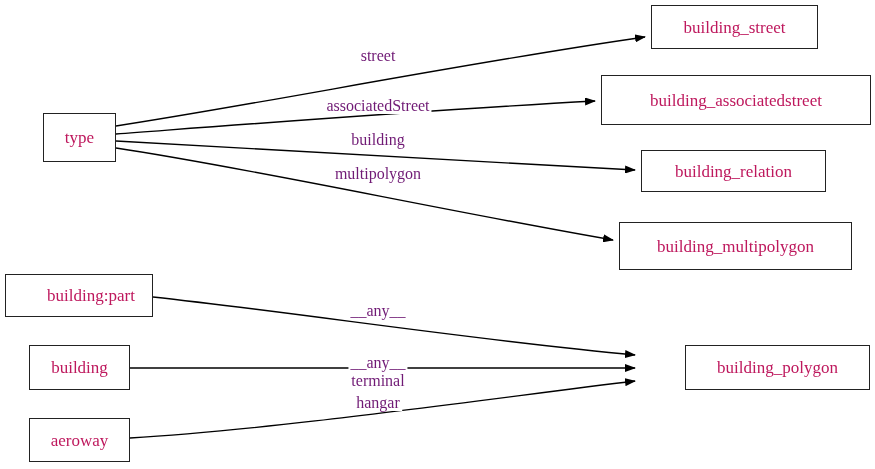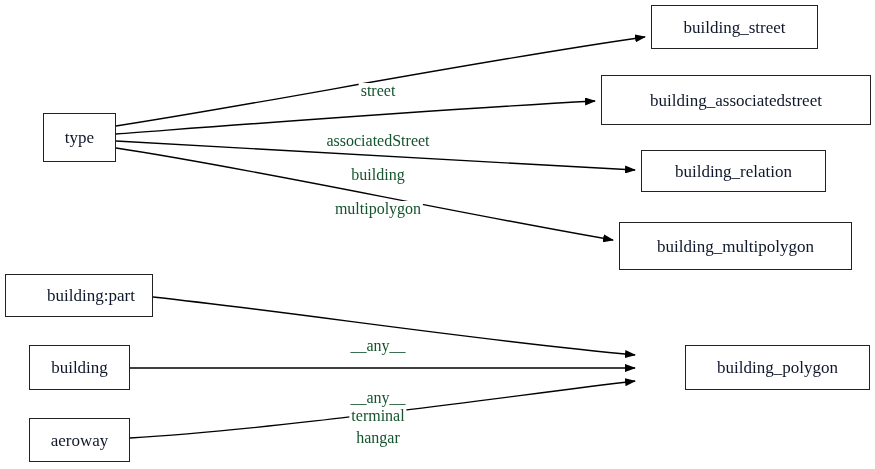--- a/index.html
+++ b/index.html
@@ -23,37 +23,36 @@
     height: 469px;
   }
   .node-box {
     position: absolute;
     box-sizing: border-box;
     border: 1px solid #222222;
     background: #ffffff;
     display: flex;
     align-items: center;
     justify-content: center;
-    color: #0f172a;
+    color: #be185d;
     font-size: 17px;
     line-height: 1;
     white-space: nowrap;
     z-index: 2;
   }
   .edge-label {
     position: absolute;
-    color: #14532d;
+    color: #701a75;
     font-size: 16px;
     line-height: 1;
     white-space: nowrap;
     transform: translate(-50%, -50%);
     background: #ffffff;
     padding: 0 2px;
     z-index: 3;
-    margin-top: 35px;
   }
 </style>
 </head>
 <body>
 
 <div id="canvas">
 
   <svg class="graph-svg" viewBox="0 0 875 469" xmlns="http://www.w3.org/2000/svg">
     <defs>
       <marker id="arrow" markerWidth="11" markerHeight="8" refX="10" refY="4" orient="auto" markerUnits="userSpaceOnUse">

